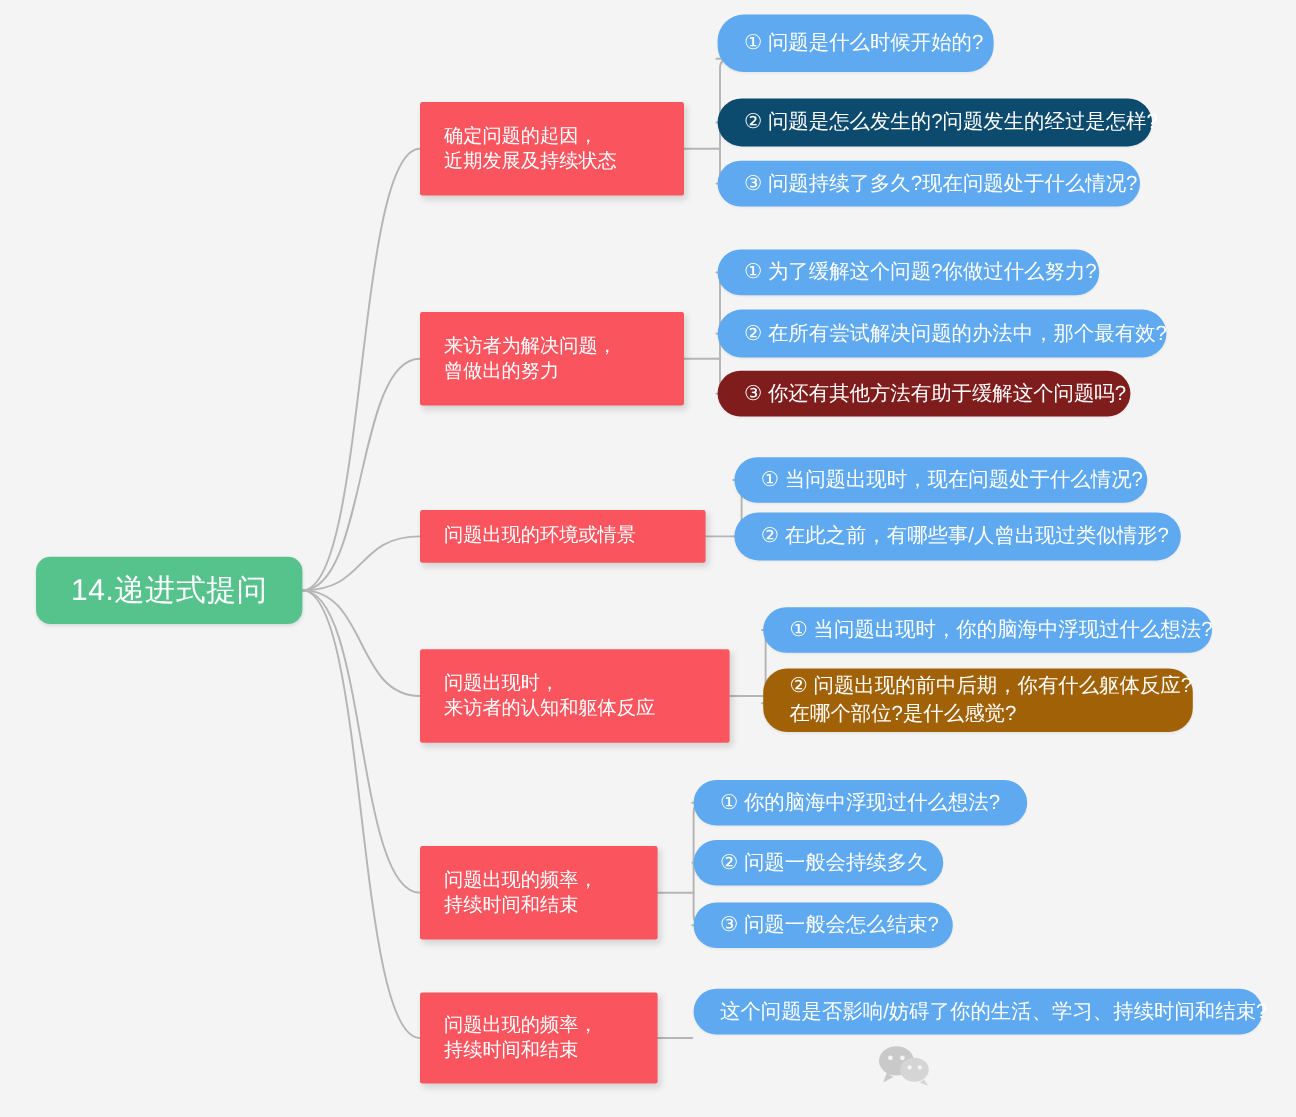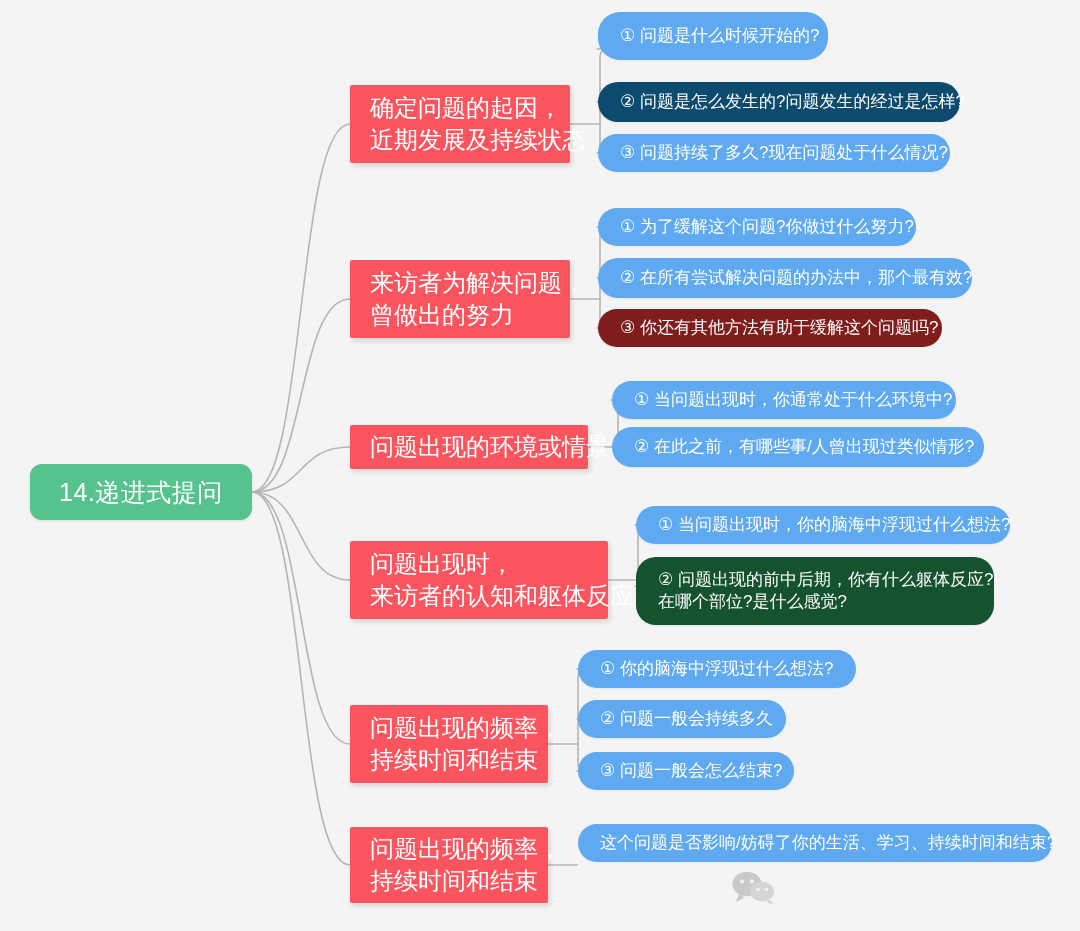--- a/index.html
+++ b/index.html
@@ -36,21 +36,21 @@
     border-radius: 12px;
     font-size: 25px;
     letter-spacing: 0.5px;
     padding: 0 18px;
     justify-content: center;
     box-shadow: 0 1px 3px rgba(0,0,0,0.10);
   }
   .branch-node {
     background: #fa555f;
     border-radius: 2px;
-    font-size: 24px;
+    font-size: 16px;
     padding: 0 20px;
     box-shadow: 2px 3px 5px rgba(0,0,0,0.13);
   }
   .leaf-node {
     background: #5ea9f0;
     border-radius: 22px;
     font-size: 17px;
     padding: 0 22px;
     box-shadow: 0 1px 2px rgba(0,0,0,0.06);
   }
@@ -102,26 +102,26 @@
 近期发展及持续状态</span></div>
       <div class="node leaf-node" style="background: rgb(94, 169, 240); left: 598px; top: 12px; width: 230px; height: 48px;"><span>① 问题是什么时候开始的?</span></div>
       <div class="node leaf-node" style="background: #0c4a6e; left: 598px; top: 82px; width: 362px; height: 40px;"><span>② 问题是怎么发生的?问题发生的经过是怎样?</span></div>
       <div class="node leaf-node" style="background: rgb(94, 169, 240); left: 598px; top: 134px; width: 352px; height: 38px;"><span>③ 问题持续了多久?现在问题处于什么情况?</span></div>
       <div class="node branch-node" style="background: rgb(250, 85, 95); left: 350px; top: 260px; width: 220px; height: 78px;"><span>来访者为解决问题，
 曾做出的努力</span></div>
       <div class="node leaf-node" style="background: rgb(94, 169, 240); left: 598px; top: 208px; width: 318px; height: 38px;"><span>① 为了缓解这个问题?你做过什么努力?</span></div>
       <div class="node leaf-node" style="background: rgb(94, 169, 240); left: 598px; top: 258px; width: 374px; height: 40px;"><span>② 在所有尝试解决问题的办法中，那个最有效?</span></div>
       <div class="node leaf-node" style="background: #7f1d1d; left: 598px; top: 309px; width: 344px; height: 38px;"><span>③ 你还有其他方法有助于缓解这个问题吗?</span></div>
       <div class="node branch-node" style="background: rgb(250, 85, 95); left: 350px; top: 425px; width: 238px; height: 44px;"><span>问题出现的环境或情景</span></div>
-      <div class="node leaf-node" style="background: rgb(94, 169, 240); left: 612px; top: 381px; width: 344px; height: 38px;"><span>① 当问题出现时，你通常处于什么环境中?</span></div>
+      <div class="node leaf-node" style="background: rgb(94, 169, 240); left: 612px; top: 381px; width: 344px; height: 38px;"><span>① 当问题出现时，现在问题处于什么情况?</span></div>
       <div class="node leaf-node" style="background: rgb(94, 169, 240); left: 612px; top: 427px; width: 372px; height: 40px;"><span>② 在此之前，有哪些事/人曾出现过类似情形?</span></div>
       <div class="node branch-node" style="background: rgb(250, 85, 95); left: 350px; top: 541px; width: 258px; height: 78px;"><span>问题出现时，
 来访者的认知和躯体反应</span></div>
       <div class="node leaf-node" style="background: rgb(94, 169, 240); left: 636px; top: 506px; width: 374px; height: 38px;"><span>① 当问题出现时，你的脑海中浮现过什么想法?</span></div>
-      <div class="node leaf-node tall" style="background: #14532d; left: 636px; top: 557px; width: 358px; height: 68px;"><span>② 问题出现的前中后期，你有什么躯体反应?
+      <div class="node leaf-node tall" style="background: #a16207; left: 636px; top: 557px; width: 358px; height: 53px;"><span>② 问题出现的前中后期，你有什么躯体反应?
 在哪个部位?是什么感觉?</span></div>
       <div class="node branch-node" style="background: rgb(250, 85, 95); left: 350px; top: 705px; width: 198px; height: 78px;"><span>问题出现的频率，
 持续时间和结束</span></div>
       <div class="node leaf-node" style="background: rgb(94, 169, 240); left: 578px; top: 650px; width: 278px; height: 38px;"><span>① 你的脑海中浮现过什么想法?</span></div>
       <div class="node leaf-node" style="background: rgb(94, 169, 240); left: 578px; top: 700px; width: 208px; height: 38px;"><span>② 问题一般会持续多久</span></div>
       <div class="node leaf-node" style="background: rgb(94, 169, 240); left: 578px; top: 752px; width: 216px; height: 38px;"><span>③ 问题一般会怎么结束?</span></div>
       <div class="node branch-node" style="background: rgb(250, 85, 95); left: 350px; top: 827px; width: 198px; height: 76px;"><span>问题出现的频率，
 持续时间和结束</span></div>
       <div class="node leaf-node" style="background: rgb(94, 169, 240); left: 578px; top: 824px; width: 474px; height: 38px;"><span>这个问题是否影响/妨碍了你的生活、学习、持续时间和结束?</span></div>
     </div>

